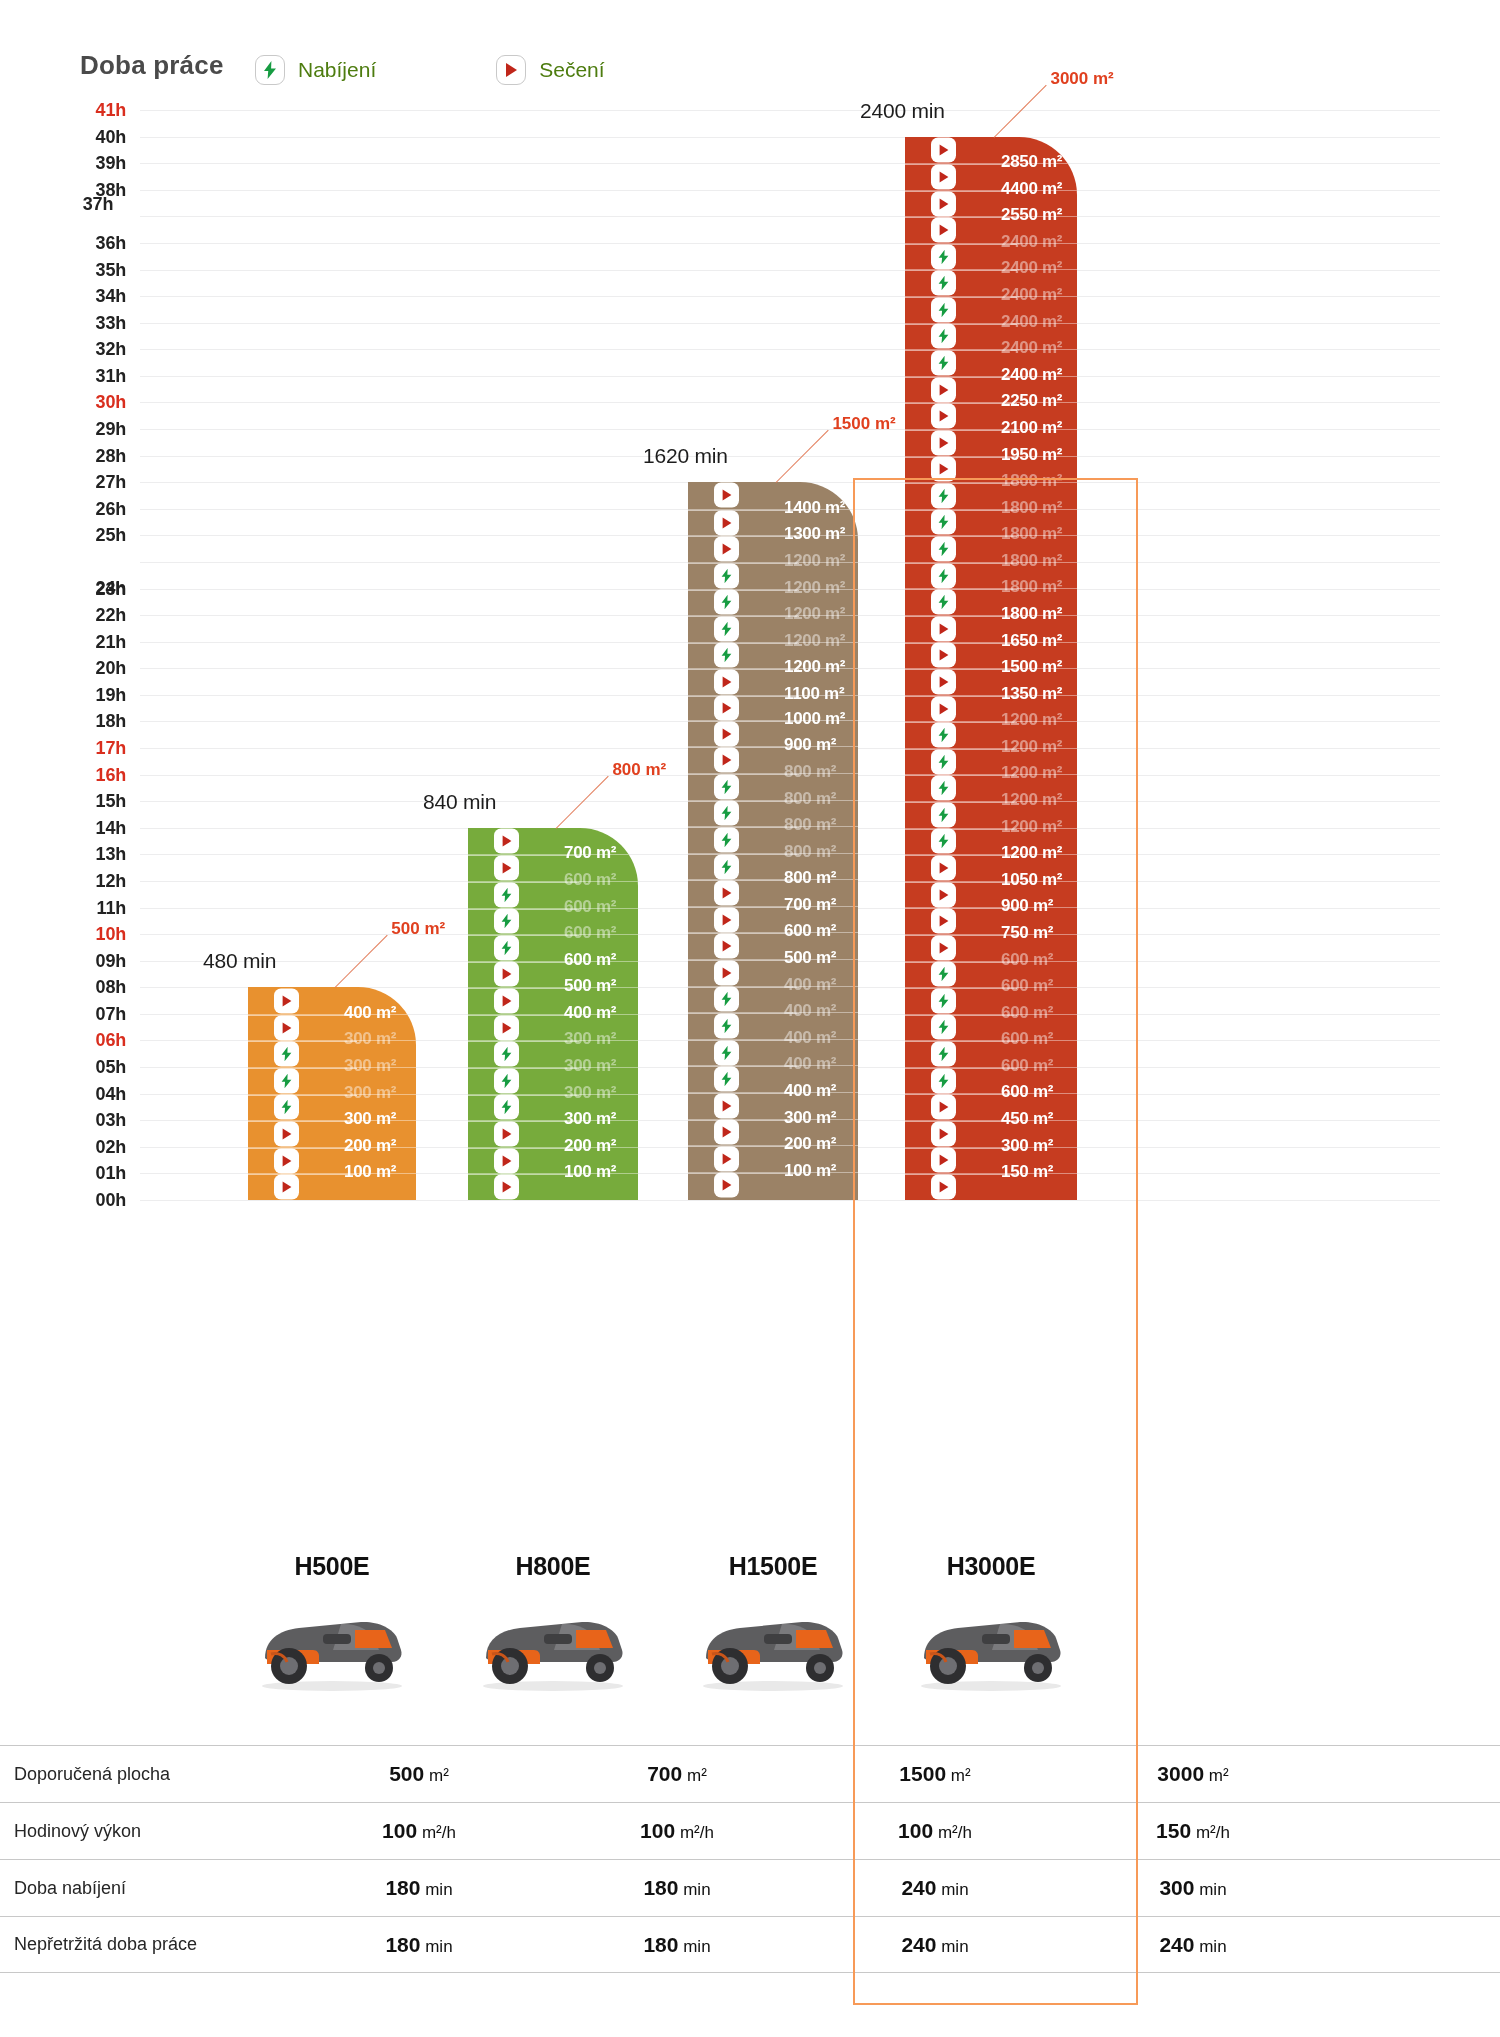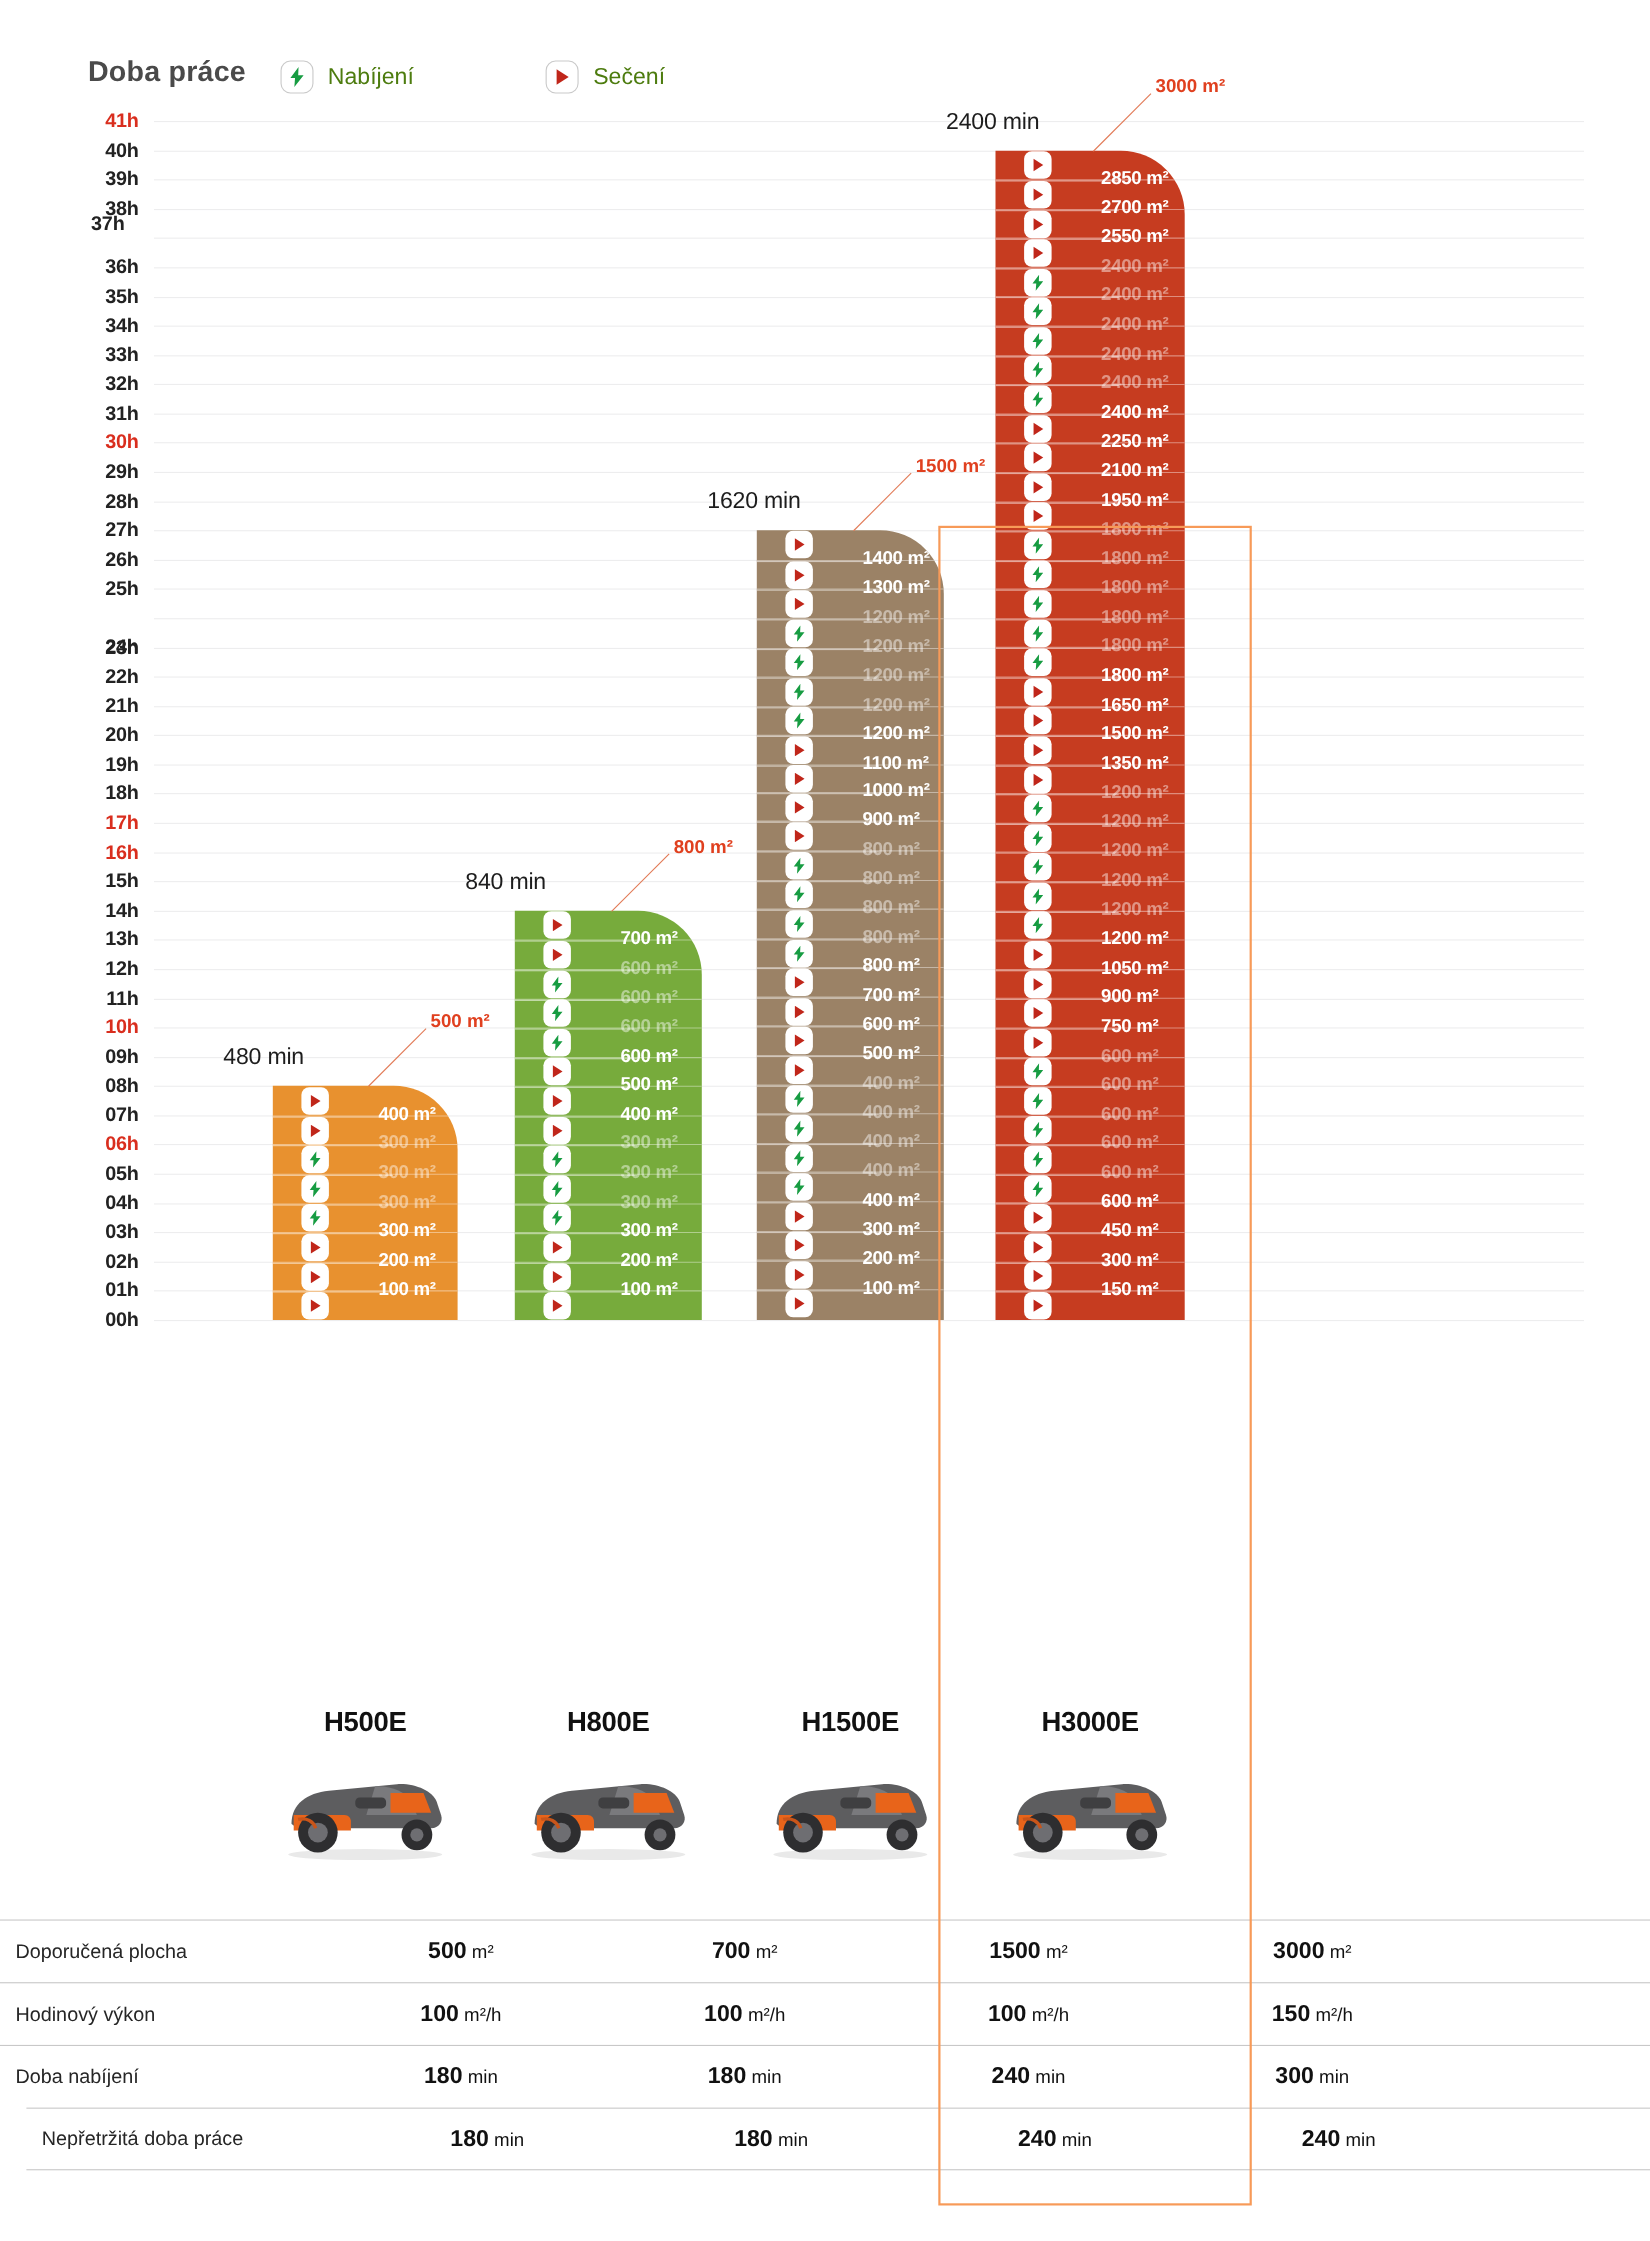--- a/index.html
+++ b/index.html
@@ -141,21 +141,21 @@
   #spec-table {
     position: absolute;
     left: 0; top: 1745px;
     width: 1500px;
   }
   .tr {
     display: flex; align-items: center;
     height: 57px;
     border-top: 1px solid #c8c8c8;
   }
-  .tr.last { border-bottom: 1px solid #c8c8c8; margin-left: 24px; }
+  .tr.last { border-bottom: 1px solid #c8c8c8; }
   .th {
     width: 290px; padding-left: 14px;
     font-size: 18px; color: #262626;
   }
   .td {
     width: 258px; text-align: center;
     font-size: 17px; color: #111;
   }
   .td b { font-size: 21px; font-weight: bold; }
   .td .unit { font-size: 17px; font-weight: normal; }
@@ -729,21 +729,21 @@
             </div>
             <div class="seg-val strong">2850 m²</div>
           </div>
           <div class="seg" style="height: 26.5854px;">
             <div class="sep"></div>
             <div class="seg-icon">
               <svg width="12" height="13" viewBox="0 0 15 16">
                 <path d="M2 1 13 8 2 15z" fill="#c0261a"></path>
               </svg>
             </div>
-            <div class="seg-val strong">2700 m²</div>
+            <div class="seg-val strong">4400 m²</div>
           </div>
           <div class="seg" style="height: 26.5854px;">
             <div class="sep"></div>
             <div class="seg-icon">
               <svg width="12" height="13" viewBox="0 0 15 16">
                 <path d="M2 1 13 8 2 15z" fill="#c0261a"></path>
               </svg>
             </div>
             <div class="seg-val strong">2550 m²</div>
           </div>

